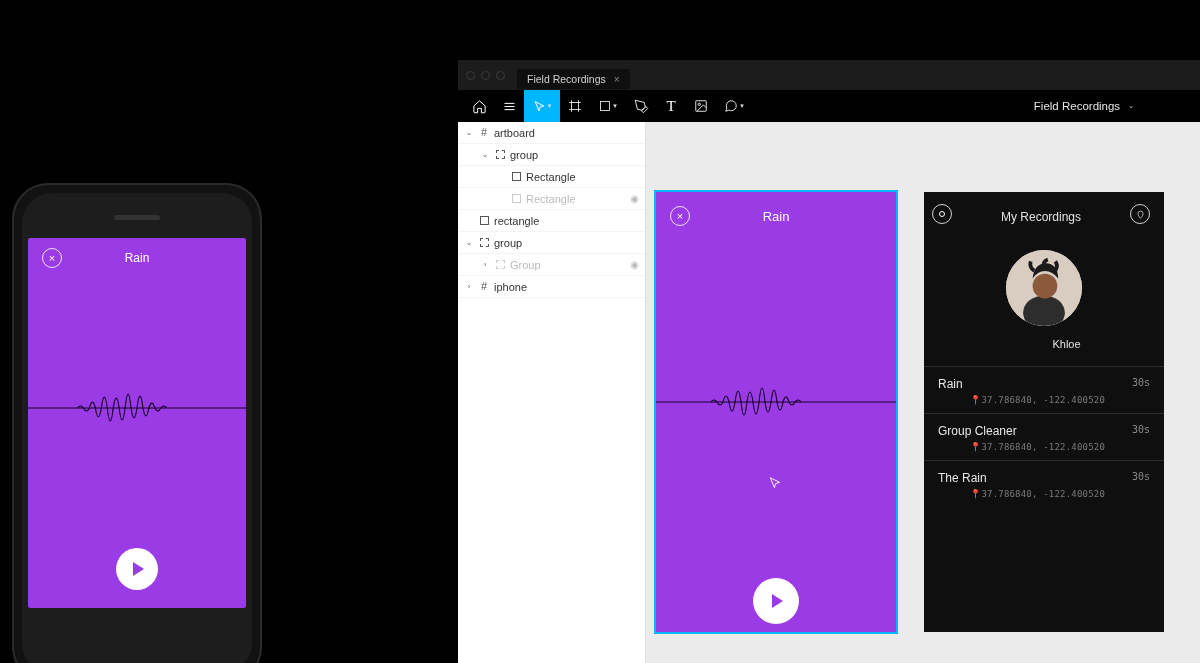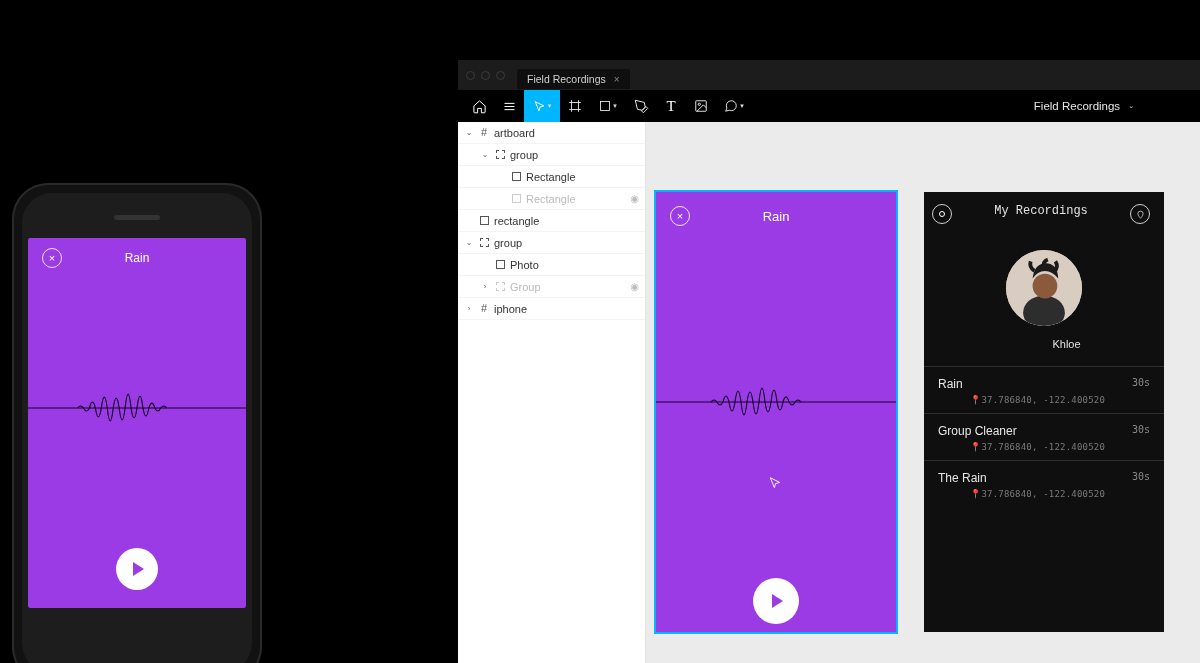--- a/index.html
+++ b/index.html
@@ -245,23 +245,22 @@
     left: 278px;
     top: 70px;
     width: 240px;
     height: 440px;
     background: #0f0f0f;
     color: #e2e2e2;
     font-size: 11px;
   }
   .rec-header {
     display: flex;
-    align-items: flex-start;
+    align-items: flex-end;
     padding: 12px 14px 0 8px;
-    font-family: Liberation Mono, monospace;
   }
   .circ-btn {
     width: 20px;
     height: 20px;
     border: 1.3px solid rgba(255,255,255,.8);
     border-radius: 50%;
     display: flex;
     align-items: center;
     justify-content: center;
     color: rgba(255,255,255,.85);
@@ -439,28 +438,20 @@
             <span class="rect-ic"></span>
           </span>
           <span class="layer-name">rectangle</span>
         </div>
         <div class="layer-row">
           <span class="chev-sm">⌄</span>
           <span class="ico">
             <span class="grp-ic"></span>
           </span>
           <span class="layer-name">group</span>
-        </div>
-        <div class="layer-row">
-          <span class="ind"></span>
-          <span class="chev-sm"></span>
-          <span class="ico">
-            <span class="rect-ic"></span>
-          </span>
-          <span class="layer-name">Photo</span>
         </div>
         <div class="layer-row dim">
           <span class="ind"></span>
           <span class="chev-sm">›</span>
           <span class="ico">
             <span class="grp-ic"></span>
           </span>
           <span class="layer-name">Group</span>
           <span class="eye">◉</span>
         </div>

